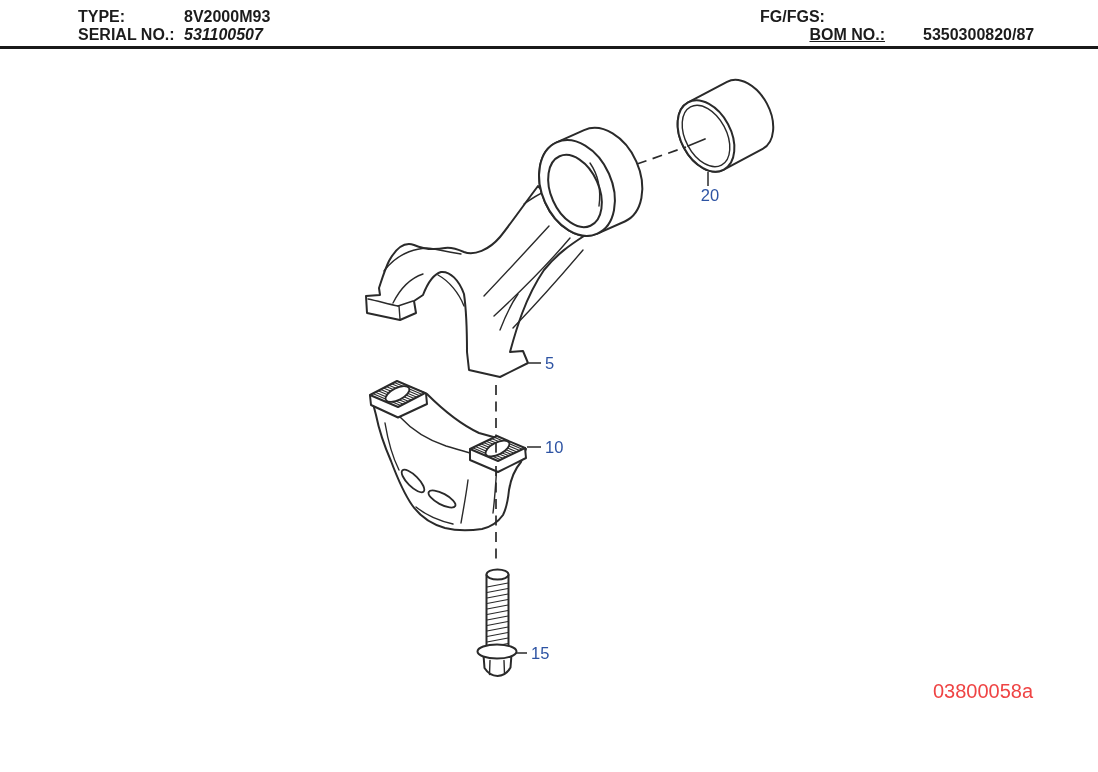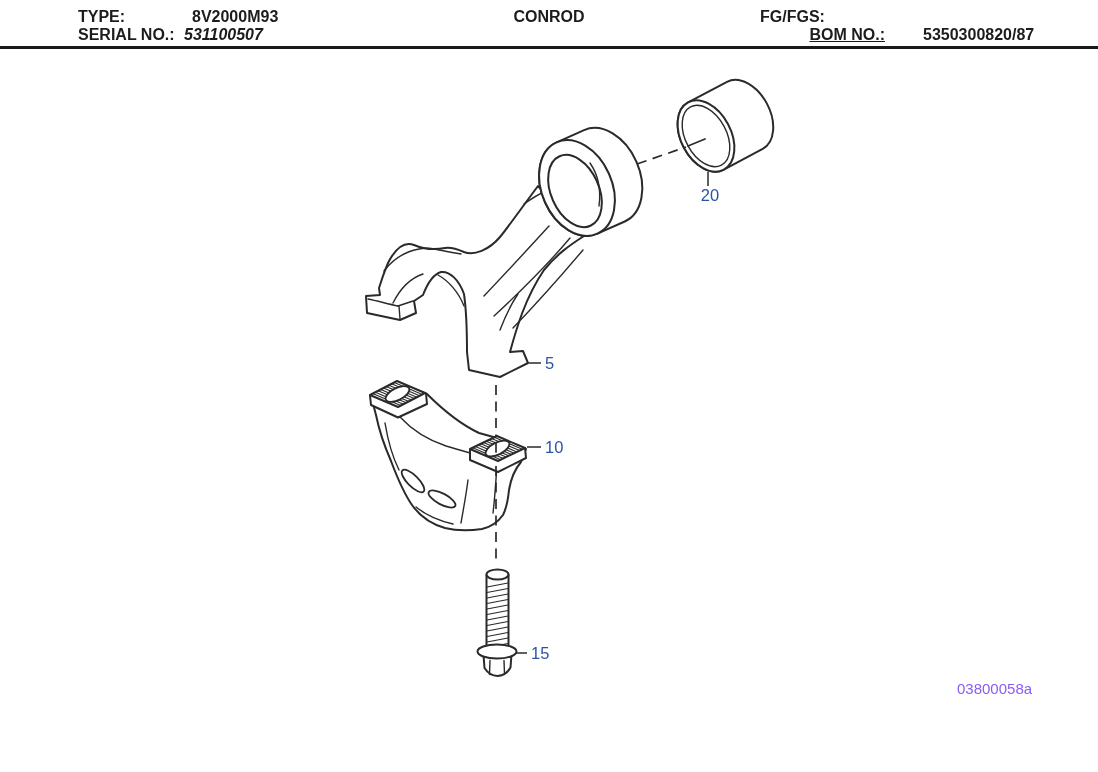--- a/index.html
+++ b/index.html
@@ -4,51 +4,50 @@
 <style>
   html,body{margin:0;padding:0;background:#fff;}
   .page{
     position:relative;width:1098px;height:772px;background:#fff;overflow:hidden;
     font-family:"Liberation Sans",sans-serif;color:#1c1c1c;
   }
   
   .hdr{position:absolute;top:0;left:0;width:1098px;height:49px;}
   .hdr span{position:absolute;font-size:16px;font-weight:bold;white-space:nowrap;line-height:18px;}
   .h-type-l{left:78px;top:8px;}
-  .h-type-v{left:184px;top:8px;margin-left:8px;}
+  .h-type-v{left:184px;top:8px;}
   .h-ser-l{left:78px;top:26px;}
   .h-ser-v{left:184px;top:26px;font-style:italic;}
   .h-title{left:0;top:8px;width:1098px;text-align:center;}
   .h-fg-l{left:760px;top:8px;width:127px;text-align:left;}
   .h-fg-v{left:895px;top:8px;}
   .h-bom-l{left:760px;top:26px;width:125px;text-align:right;text-decoration:underline;}
   .h-bom-v{left:895px;top:26px;margin-left:28px;}
   .rule{position:absolute;top:46px;left:0;width:1098px;height:3px;background:#191919;}
   
   svg{position:absolute;top:0;left:0;}
   .fill{fill:#ffffff;stroke:#2a2a2a;stroke-width:2;stroke-linejoin:round;stroke-linecap:round;}
   .thin{fill:none;stroke:#2a2a2a;stroke-width:1.4;stroke-linejoin:round;stroke-linecap:round;}
   .hatch{stroke:#2a2a2a;stroke-width:1.1;}
   .dash{fill:none;stroke:#2a2a2a;stroke-width:1.7;stroke-dasharray:10 6.5;}
   .tick{stroke:#2a2a2a;stroke-width:1.7;stroke-linecap:round;}
   .leader{stroke:#2a2a2a;stroke-width:1.5;}
   .callout{font-family:"Liberation Sans",sans-serif;font-size:16.5px;}
-  .drawnum{position:absolute;left:933px;top:680px;font-size:15px;color:#8b5cf6;margin-left:24px;}
+  .drawnum{position:absolute;left:933px;top:680px;font-size:20px;color:#ef4444;}
 </style>
 </head>
 <body>
 
 <div class="page">
 
   <div class="hdr">
     <span class="h-type-l">TYPE:</span>
     <span class="h-type-v">8V2000M93</span>
     <span class="h-ser-l">SERIAL NO.:</span>
     <span class="h-ser-v">531100507</span>
-    <span class="h-title">CONROD</span>
     <span class="h-fg-l">FG/FGS:</span>
     <span class="h-fg-v"></span>
     <span class="h-bom-l">BOM NO.:</span>
     <span class="h-bom-v">5350300820/87</span>
   </div>
   <div class="rule"></div>
 
   <svg width="1098" height="772" viewBox="0 0 1098 772">
 
     <g>

